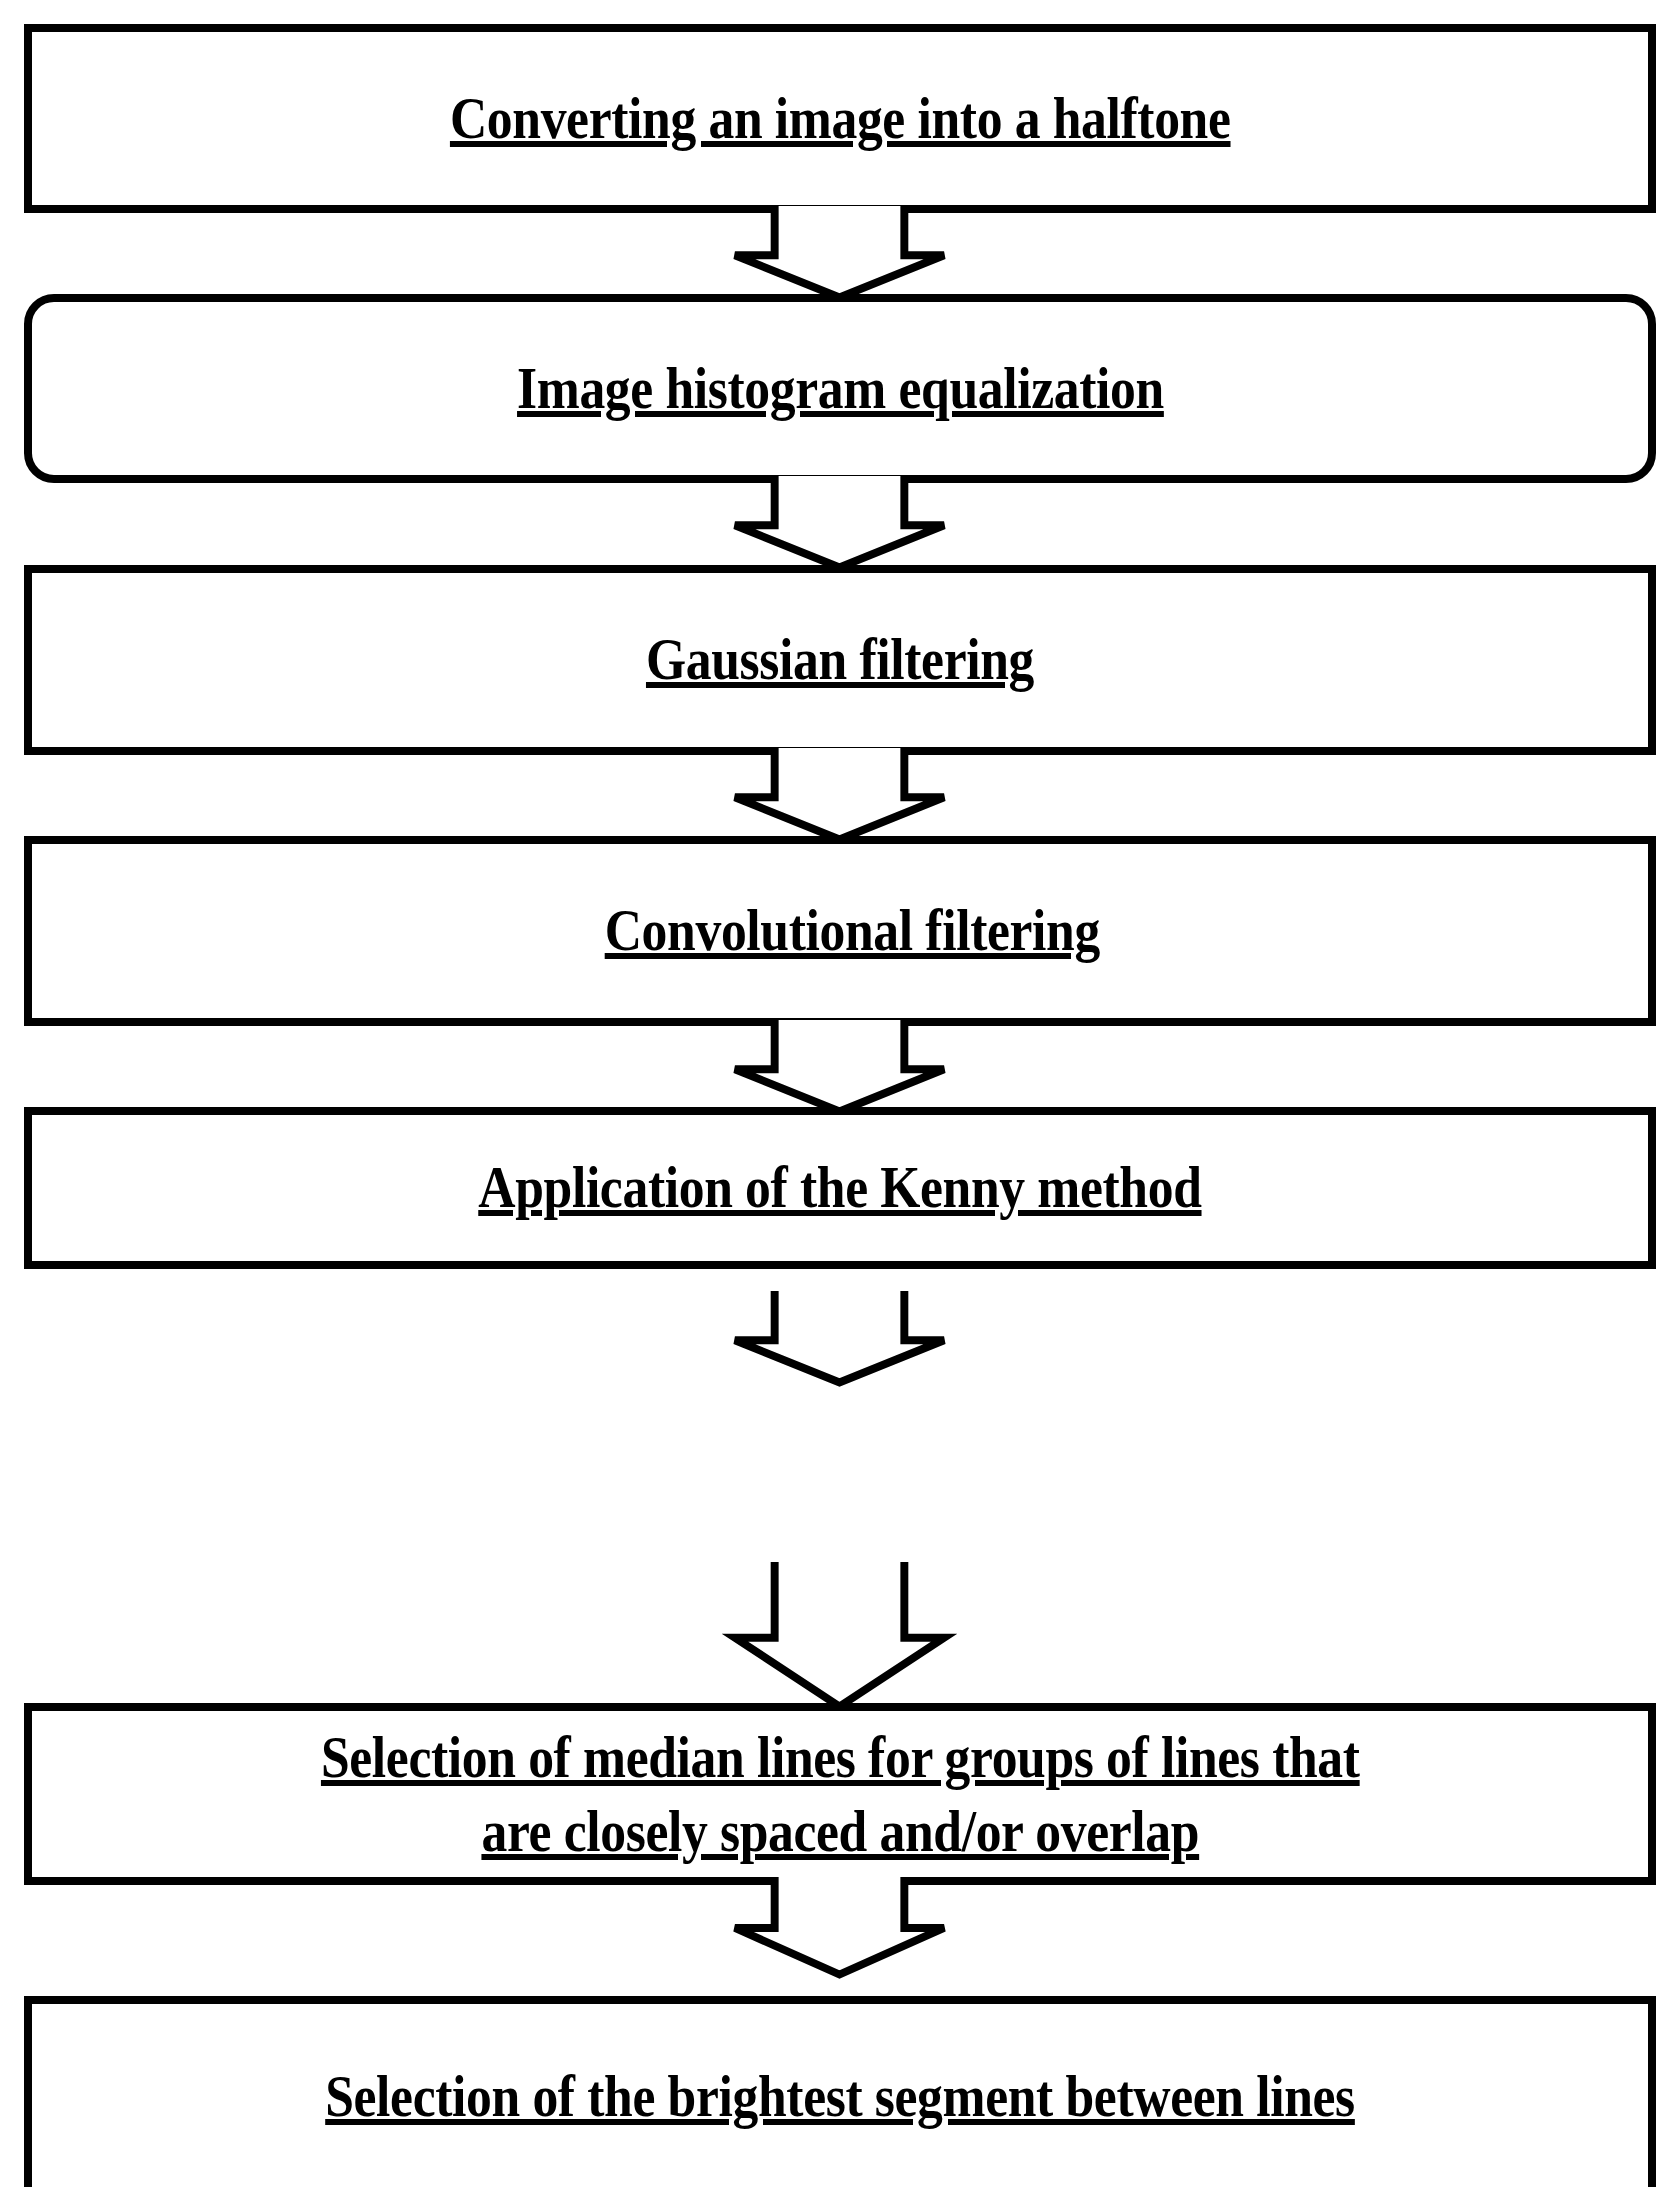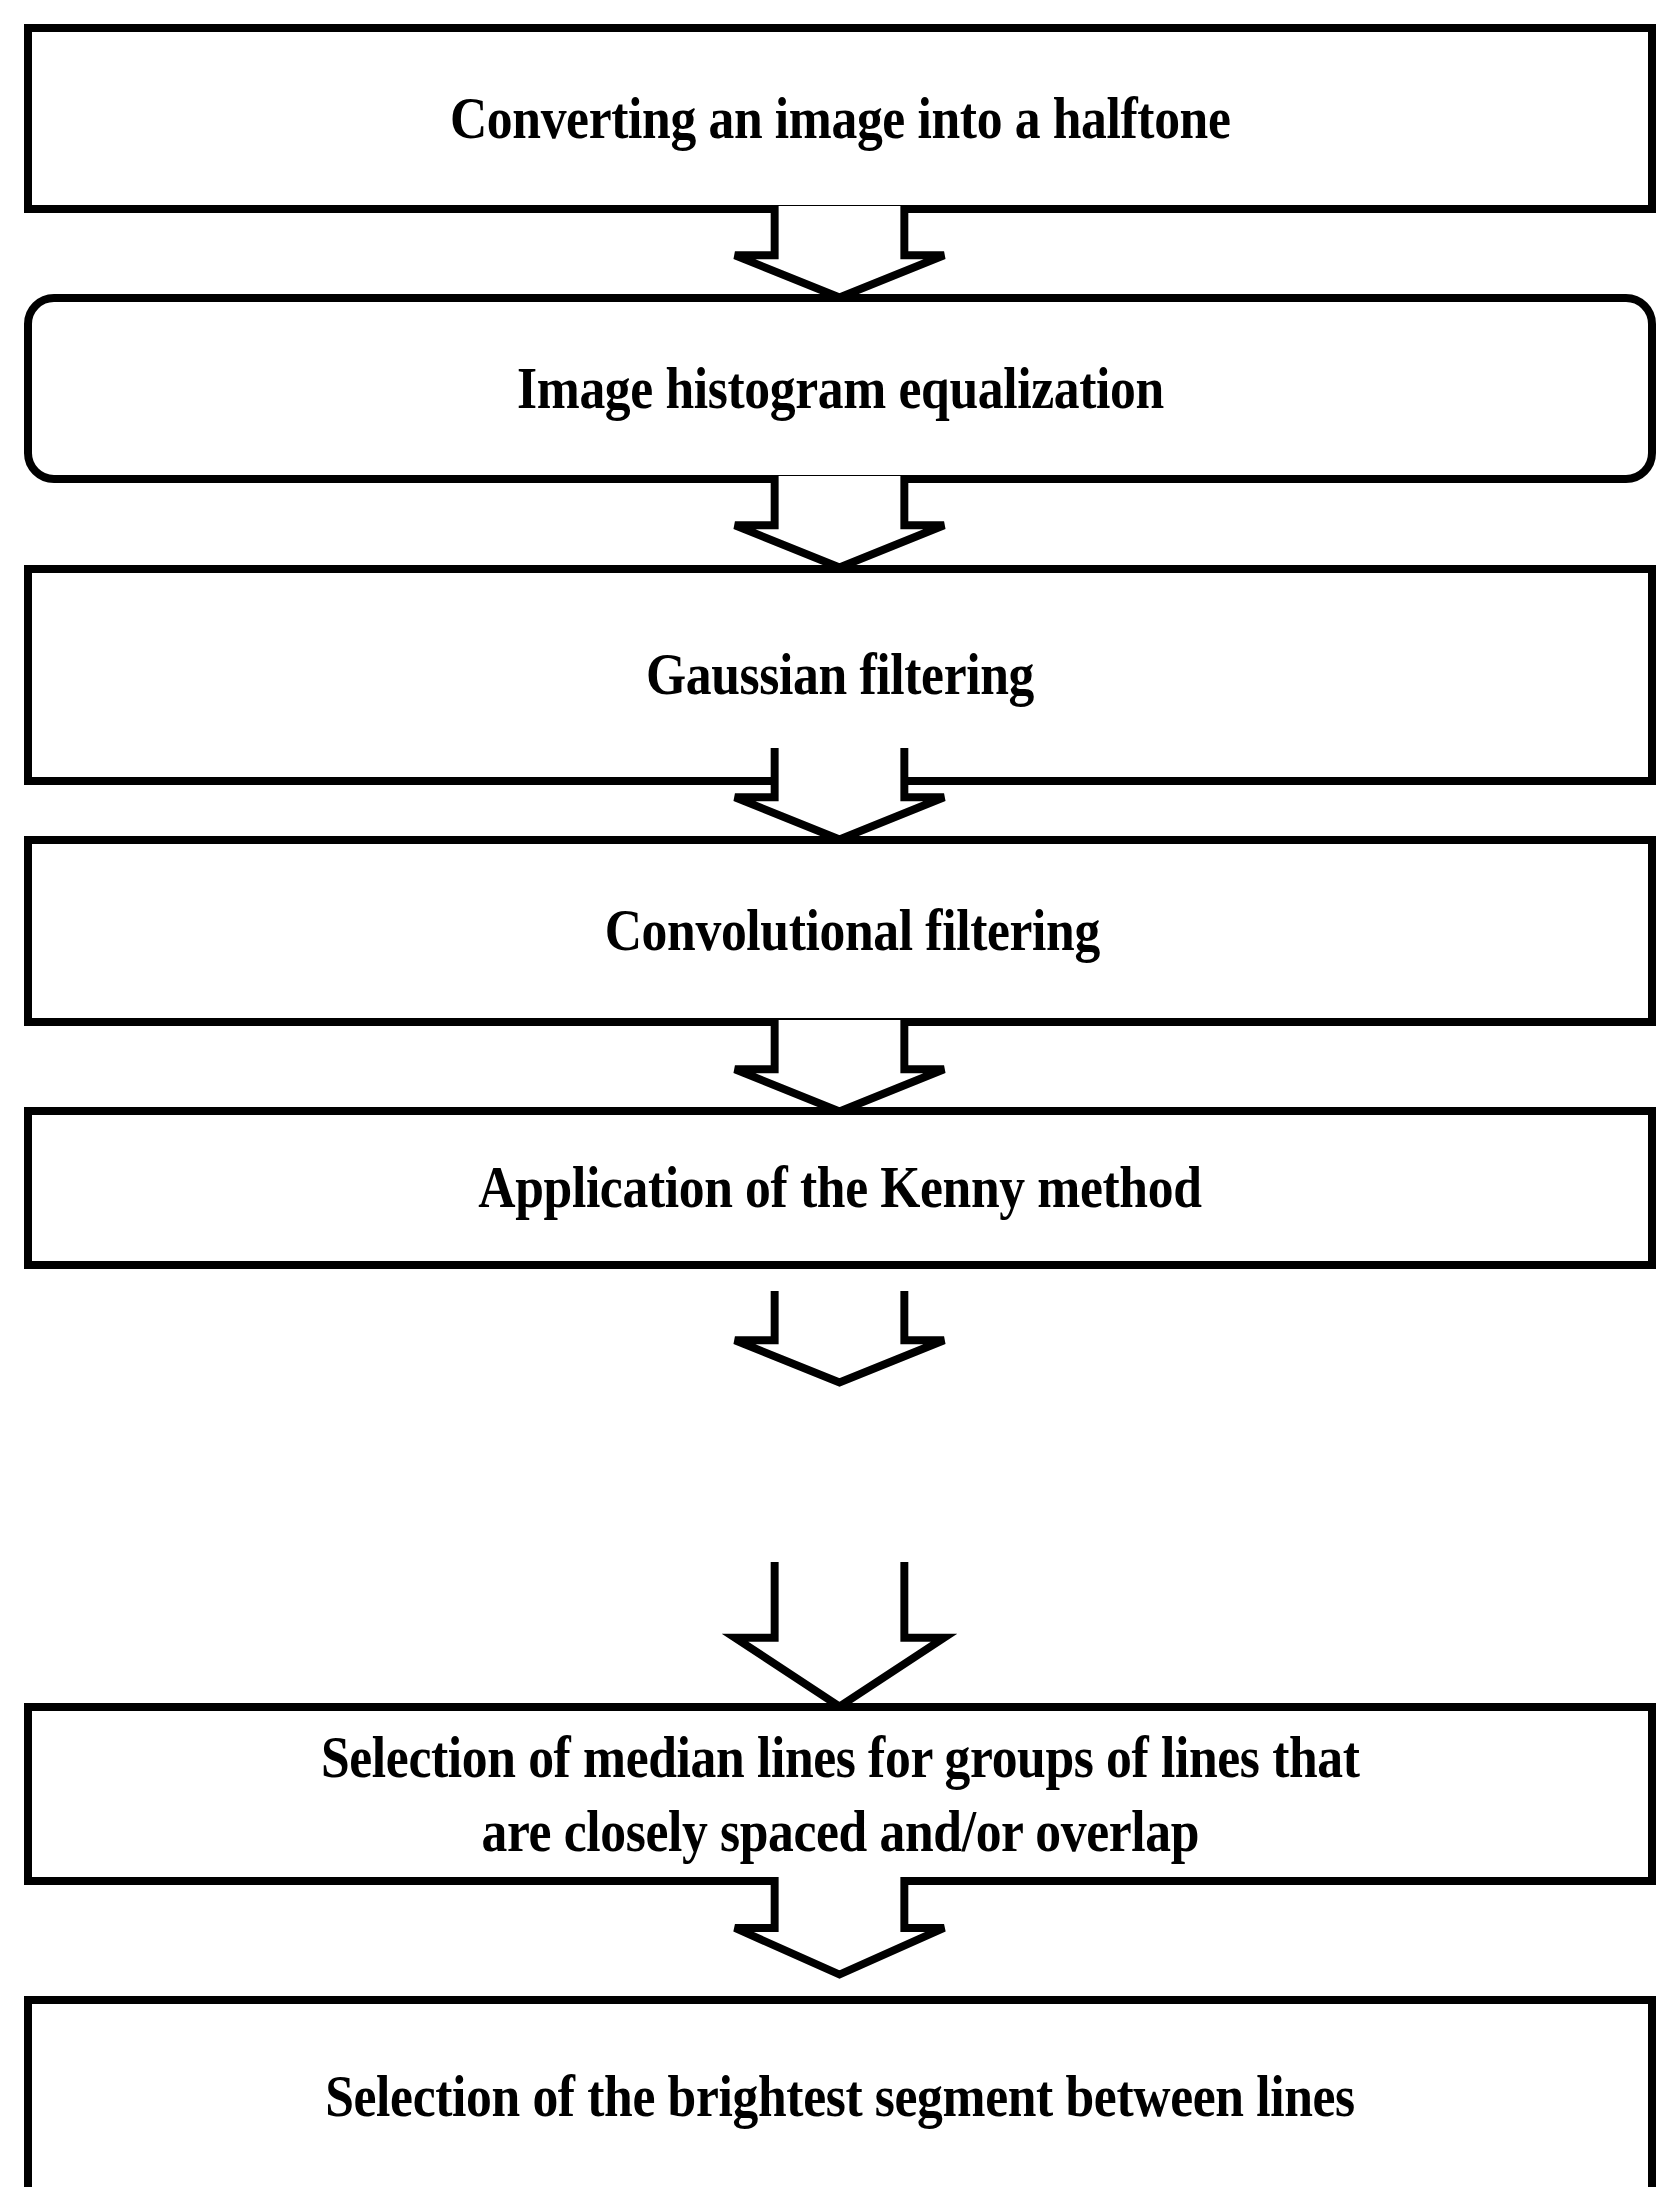--- a/index.html
+++ b/index.html
@@ -20,20 +20,21 @@
   }
   .node {
     position: absolute;
     box-sizing: border-box;
     border: 8px solid #000000;
     background: #ffffff;
     display: flex;
     align-items: center;
     justify-content: center;
     text-align: center;
+    text-decoration: underline;
   }
   .node-label {
     font-family: "Liberation Serif", "DejaVu Serif", serif;
     font-weight: bold;
     font-size: 60px;
     line-height: 1.32;
     color: #000000;
     letter-spacing: -0.4px;
     transform: scaleX(0.86);
     transform-origin: center center;
@@ -74,21 +75,21 @@
   <div class="node" style="left:24px; top:294px; width:1632px; height:189px;border-radius:30px;">
     <div class="node-label">Image histogram equalization</div>
   </div>
 
   <div class="connector" style="top:476px; height:95px;">
     <svg viewBox="0 0 1903 108" preserveAspectRatio="none">
       <path d="M 878 0 L 878 56 L 833 56 L 951.5 104 L 1070 56 L 1025 56 L 1025 0" fill="#ffffff" stroke="#000000" stroke-width="9" stroke-linejoin="miter"></path>
     </svg>
   </div>
 
-  <div class="node" style="left:24px; top:565px; width:1632px; height:220px;">
+  <div class="node" style="left:24px; top:565px; width:1632px; height:190px;">
     <div class="node-label">Gaussian filtering</div>
   </div>
 
   <div class="connector" style="top:748px; height:95px;">
     <svg viewBox="0 0 1903 108" preserveAspectRatio="none">
       <path d="M 878 0 L 878 56 L 833 56 L 951.5 104 L 1070 56 L 1025 56 L 1025 0" fill="#ffffff" stroke="#000000" stroke-width="9" stroke-linejoin="miter"></path>
     </svg>
   </div>
 
   <div class="node" style="left:24px; top:836px; width:1632px; height:190px;padding-left:24px;">

